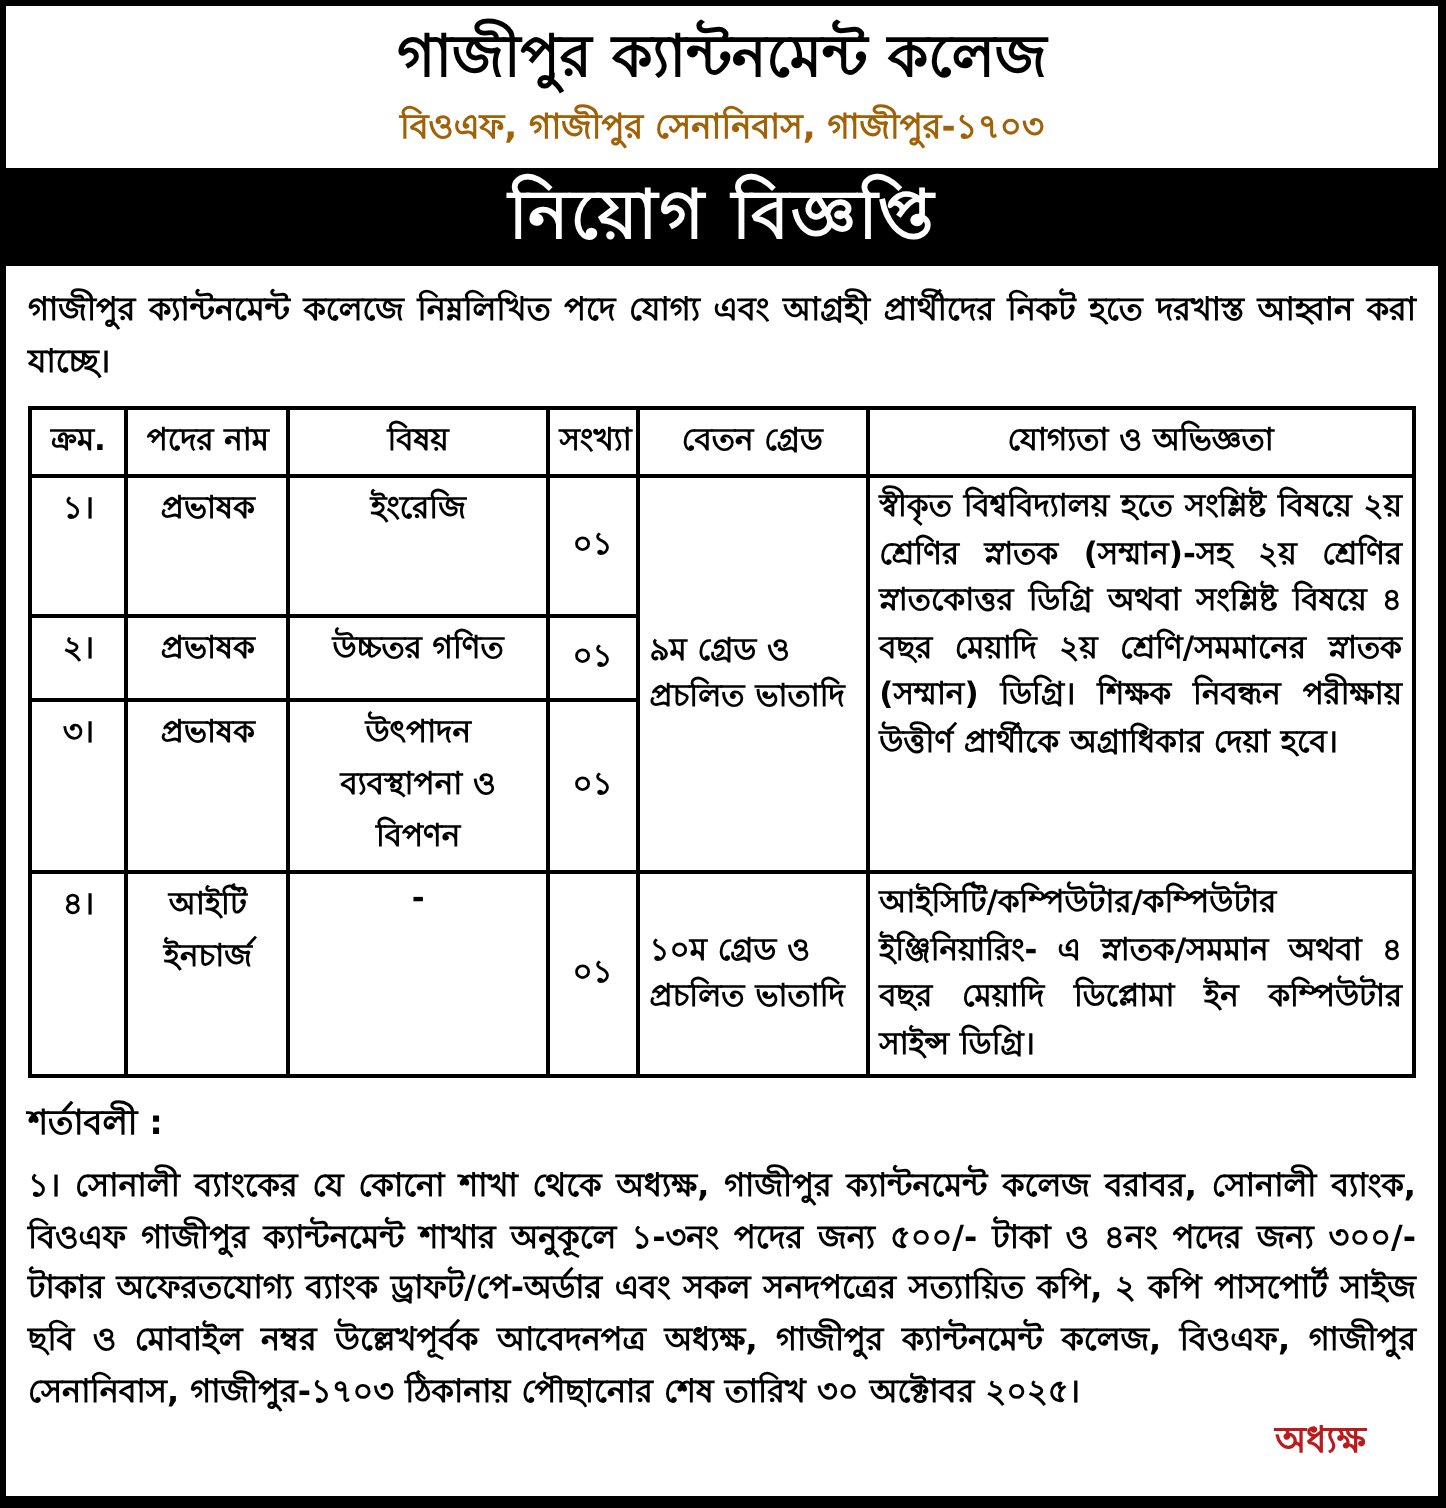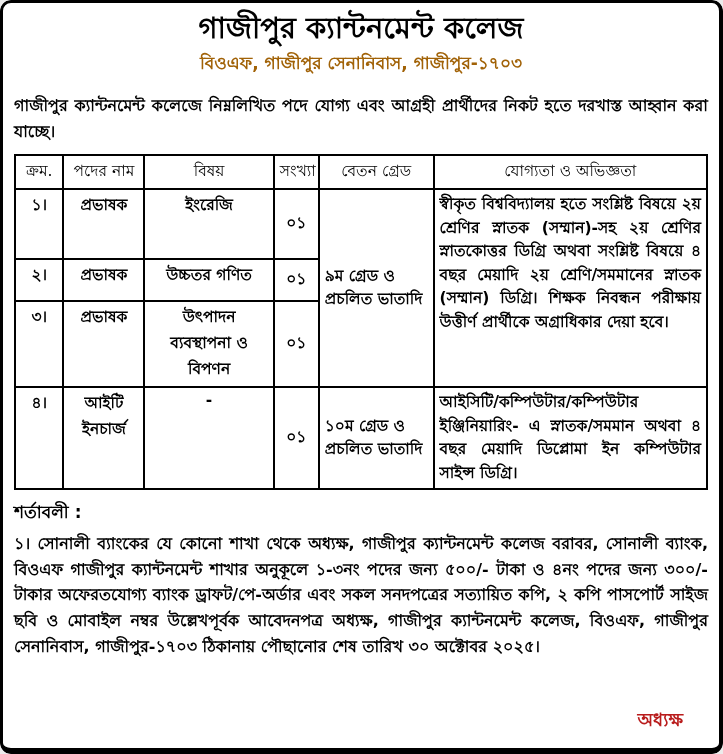--- a/index.html
+++ b/index.html
@@ -1,15 +1,15 @@
 <!DOCTYPE html>
 <html><head>
 <meta charset="utf-8">
 <style>
-  * { box-sizing: border-box; border-radius: 11px; }
+  * { box-sizing: border-box; }
   html, body {
     margin: 0; padding: 0;
     background: #ececec;
     font-family: "DejaVu Sans", "Liberation Sans", sans-serif;
   }
   .page {
     position: relative;
     width: 723px; height: 754px;
     margin: 0 auto;
     background: #ffffff;
@@ -74,21 +74,21 @@
     border: 2px solid #000;
     padding: 3px 5px;
     font-size: 15.5px;
     font-weight: 700;
     color: #000;
   }
   table.positions th {
     height: 30px;
     text-align: center;
     vertical-align: middle;
-    font-weight: 400;
+    font-weight: 700;
     margin-top: 36px;
   }
   .col-serial { width: 7%; }
   .col-post   { width: 11.7%; }
   .col-subject{ width: 18.7%; }
   .col-count  { width: 6.5%; }
   .col-grade  { width: 16.6%; }
   .col-qual   { width: 39.5%; }
   .c-serial { text-align: center; vertical-align: top; }
   .c-post   { text-align: center; vertical-align: top; padding-left: 8px; }
@@ -134,20 +134,23 @@
 </head>
 <body>
 
 <div class="page">
 
   <div class="doc-header">
     <h1 class="college-name">গাজীপুর ক্যান্টনমেন্ট কলেজ</h1>
     <div class="college-address">বিওএফ, গাজীপুর সেনানিবাস, গাজীপুর-১৭০৩</div>
   </div>
 
+  <div class="banner">
+    <span>নিয়োগ বিজ্ঞপ্তি</span>
+  </div>
 
   <div class="content">
 
     <p class="intro"><span class="lead">গাজীপুর ক্যান্টনমেন্ট কলেজে</span><span> নিম্নলিখিত পদে যোগ্য এবং আগ্রহী প্রার্থীদের নিকট হতে দরখাস্ত আহ্বান করা যাচ্ছে।</span></p>
 
     <table class="positions">
       <colgroup>
         <col class="col-serial">
           <col class="col-post">
           <col class="col-subject">

